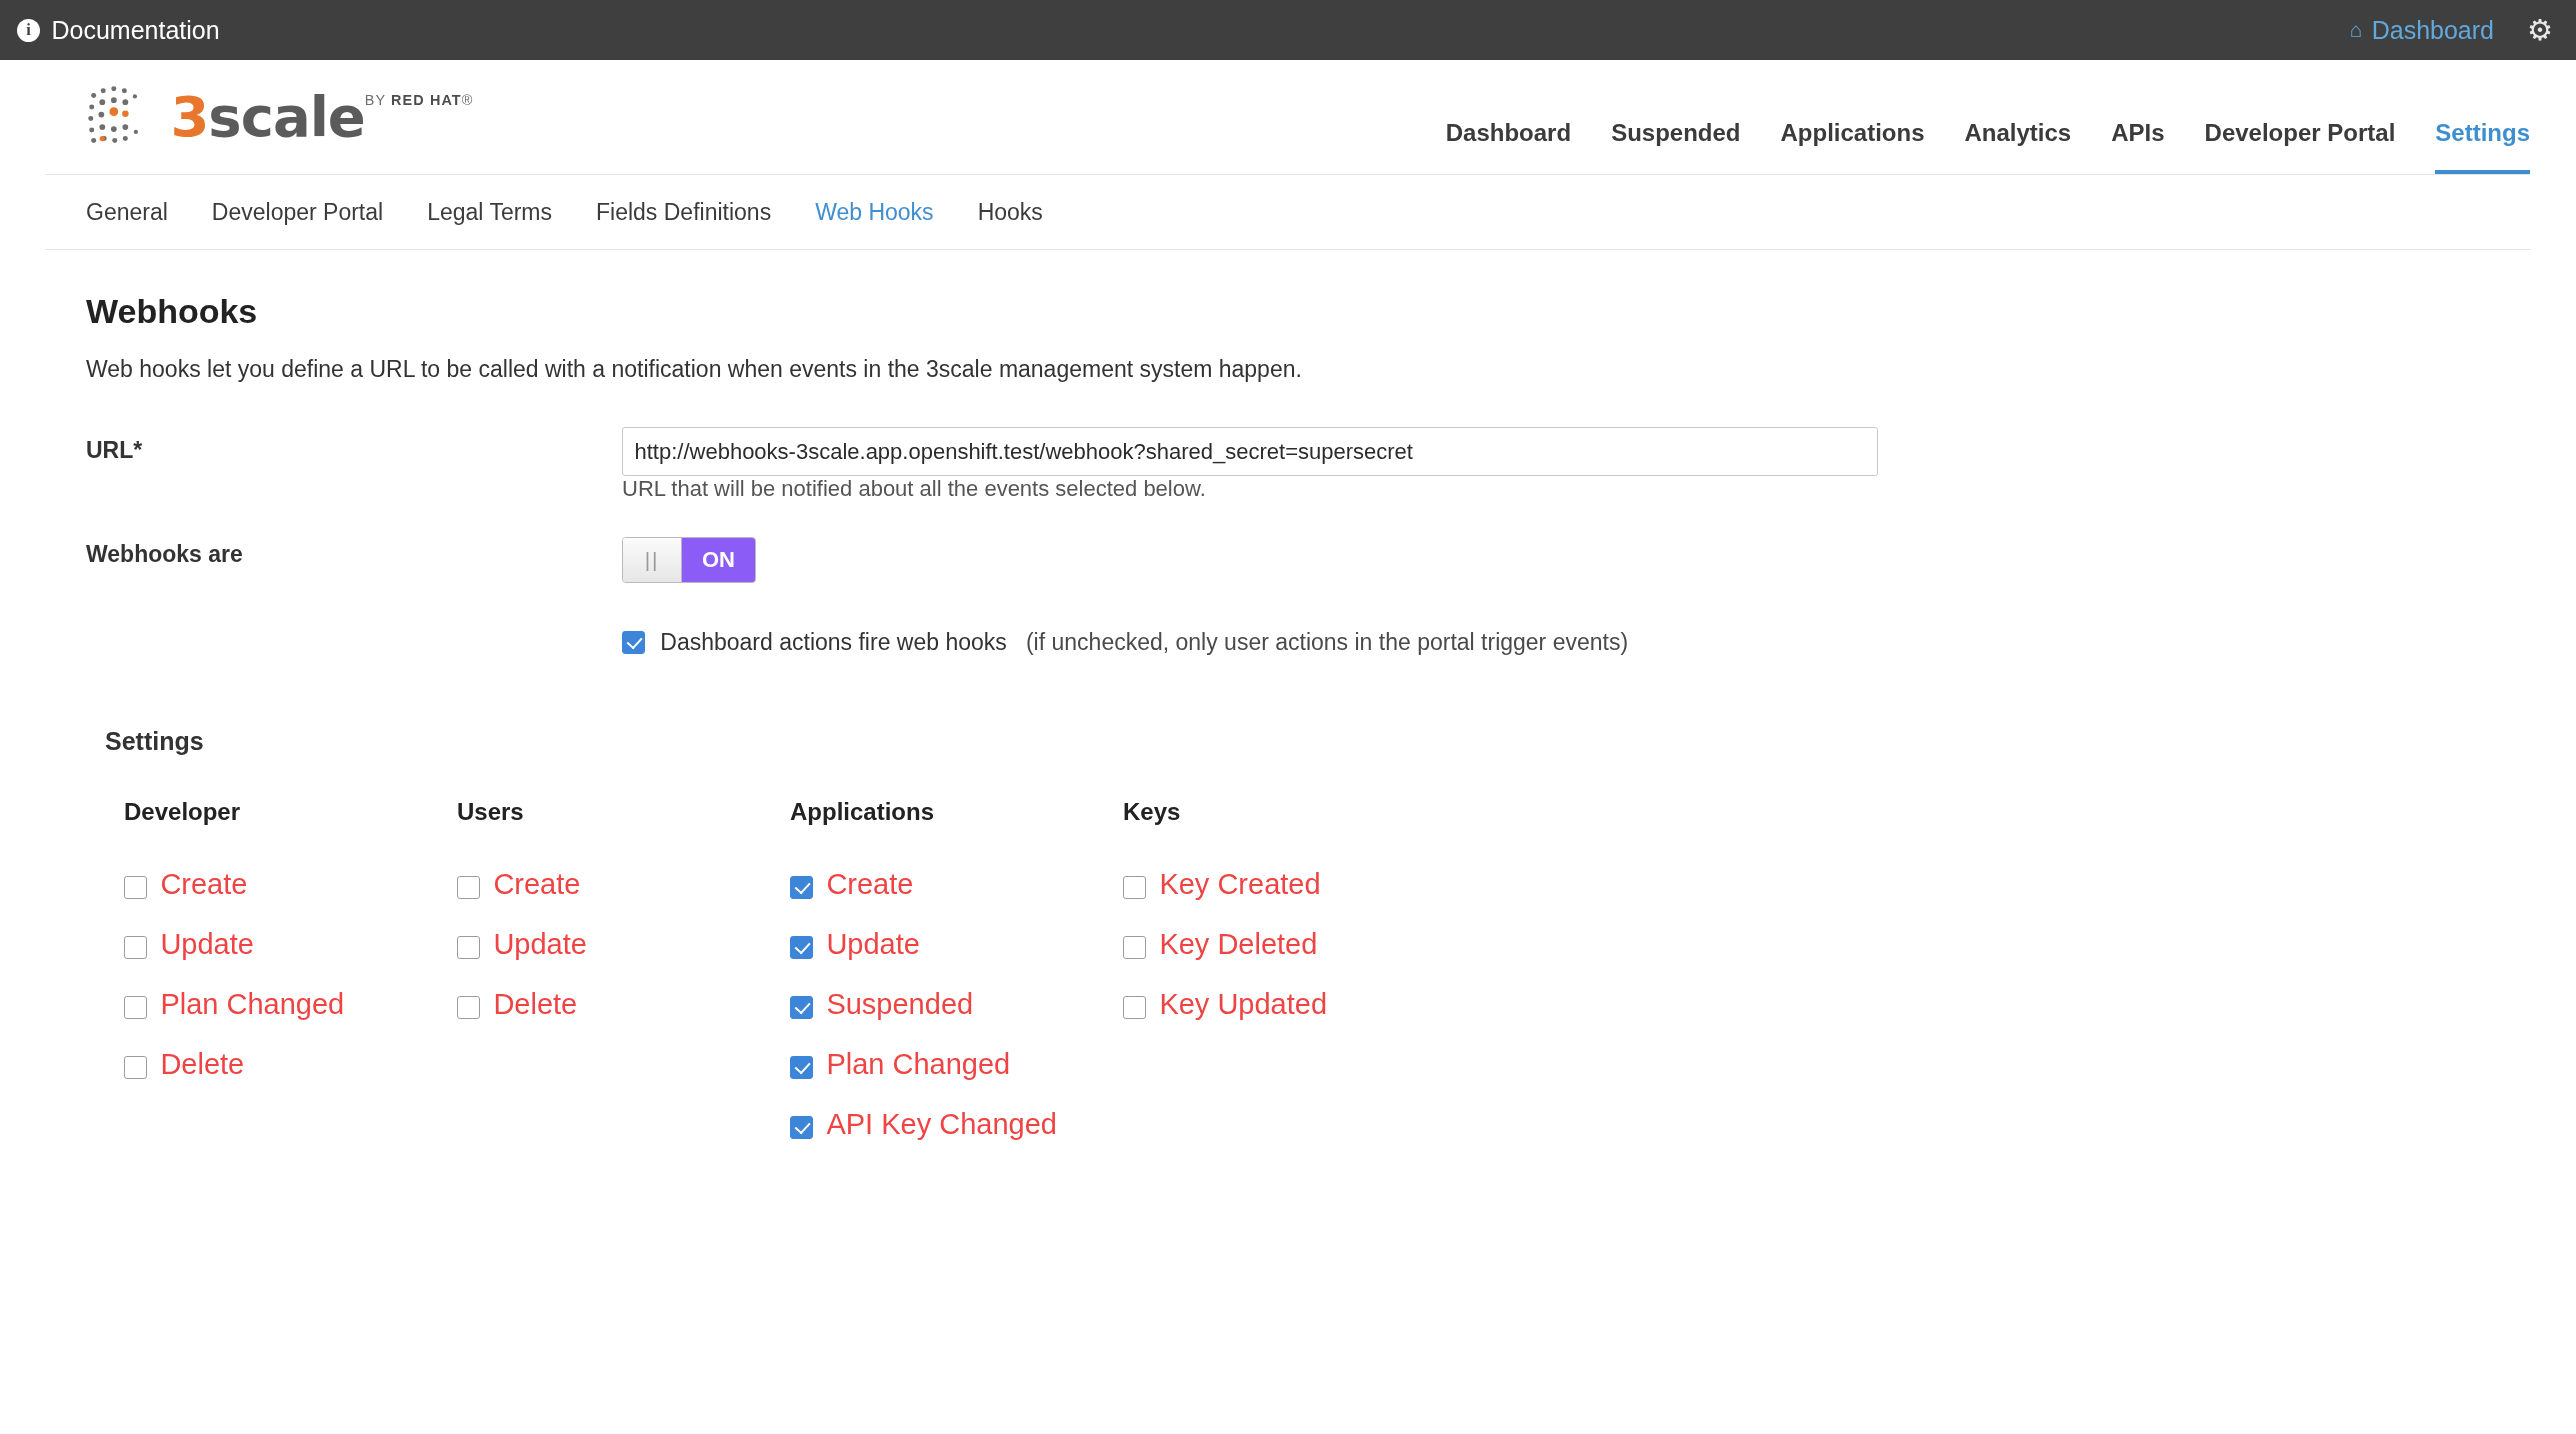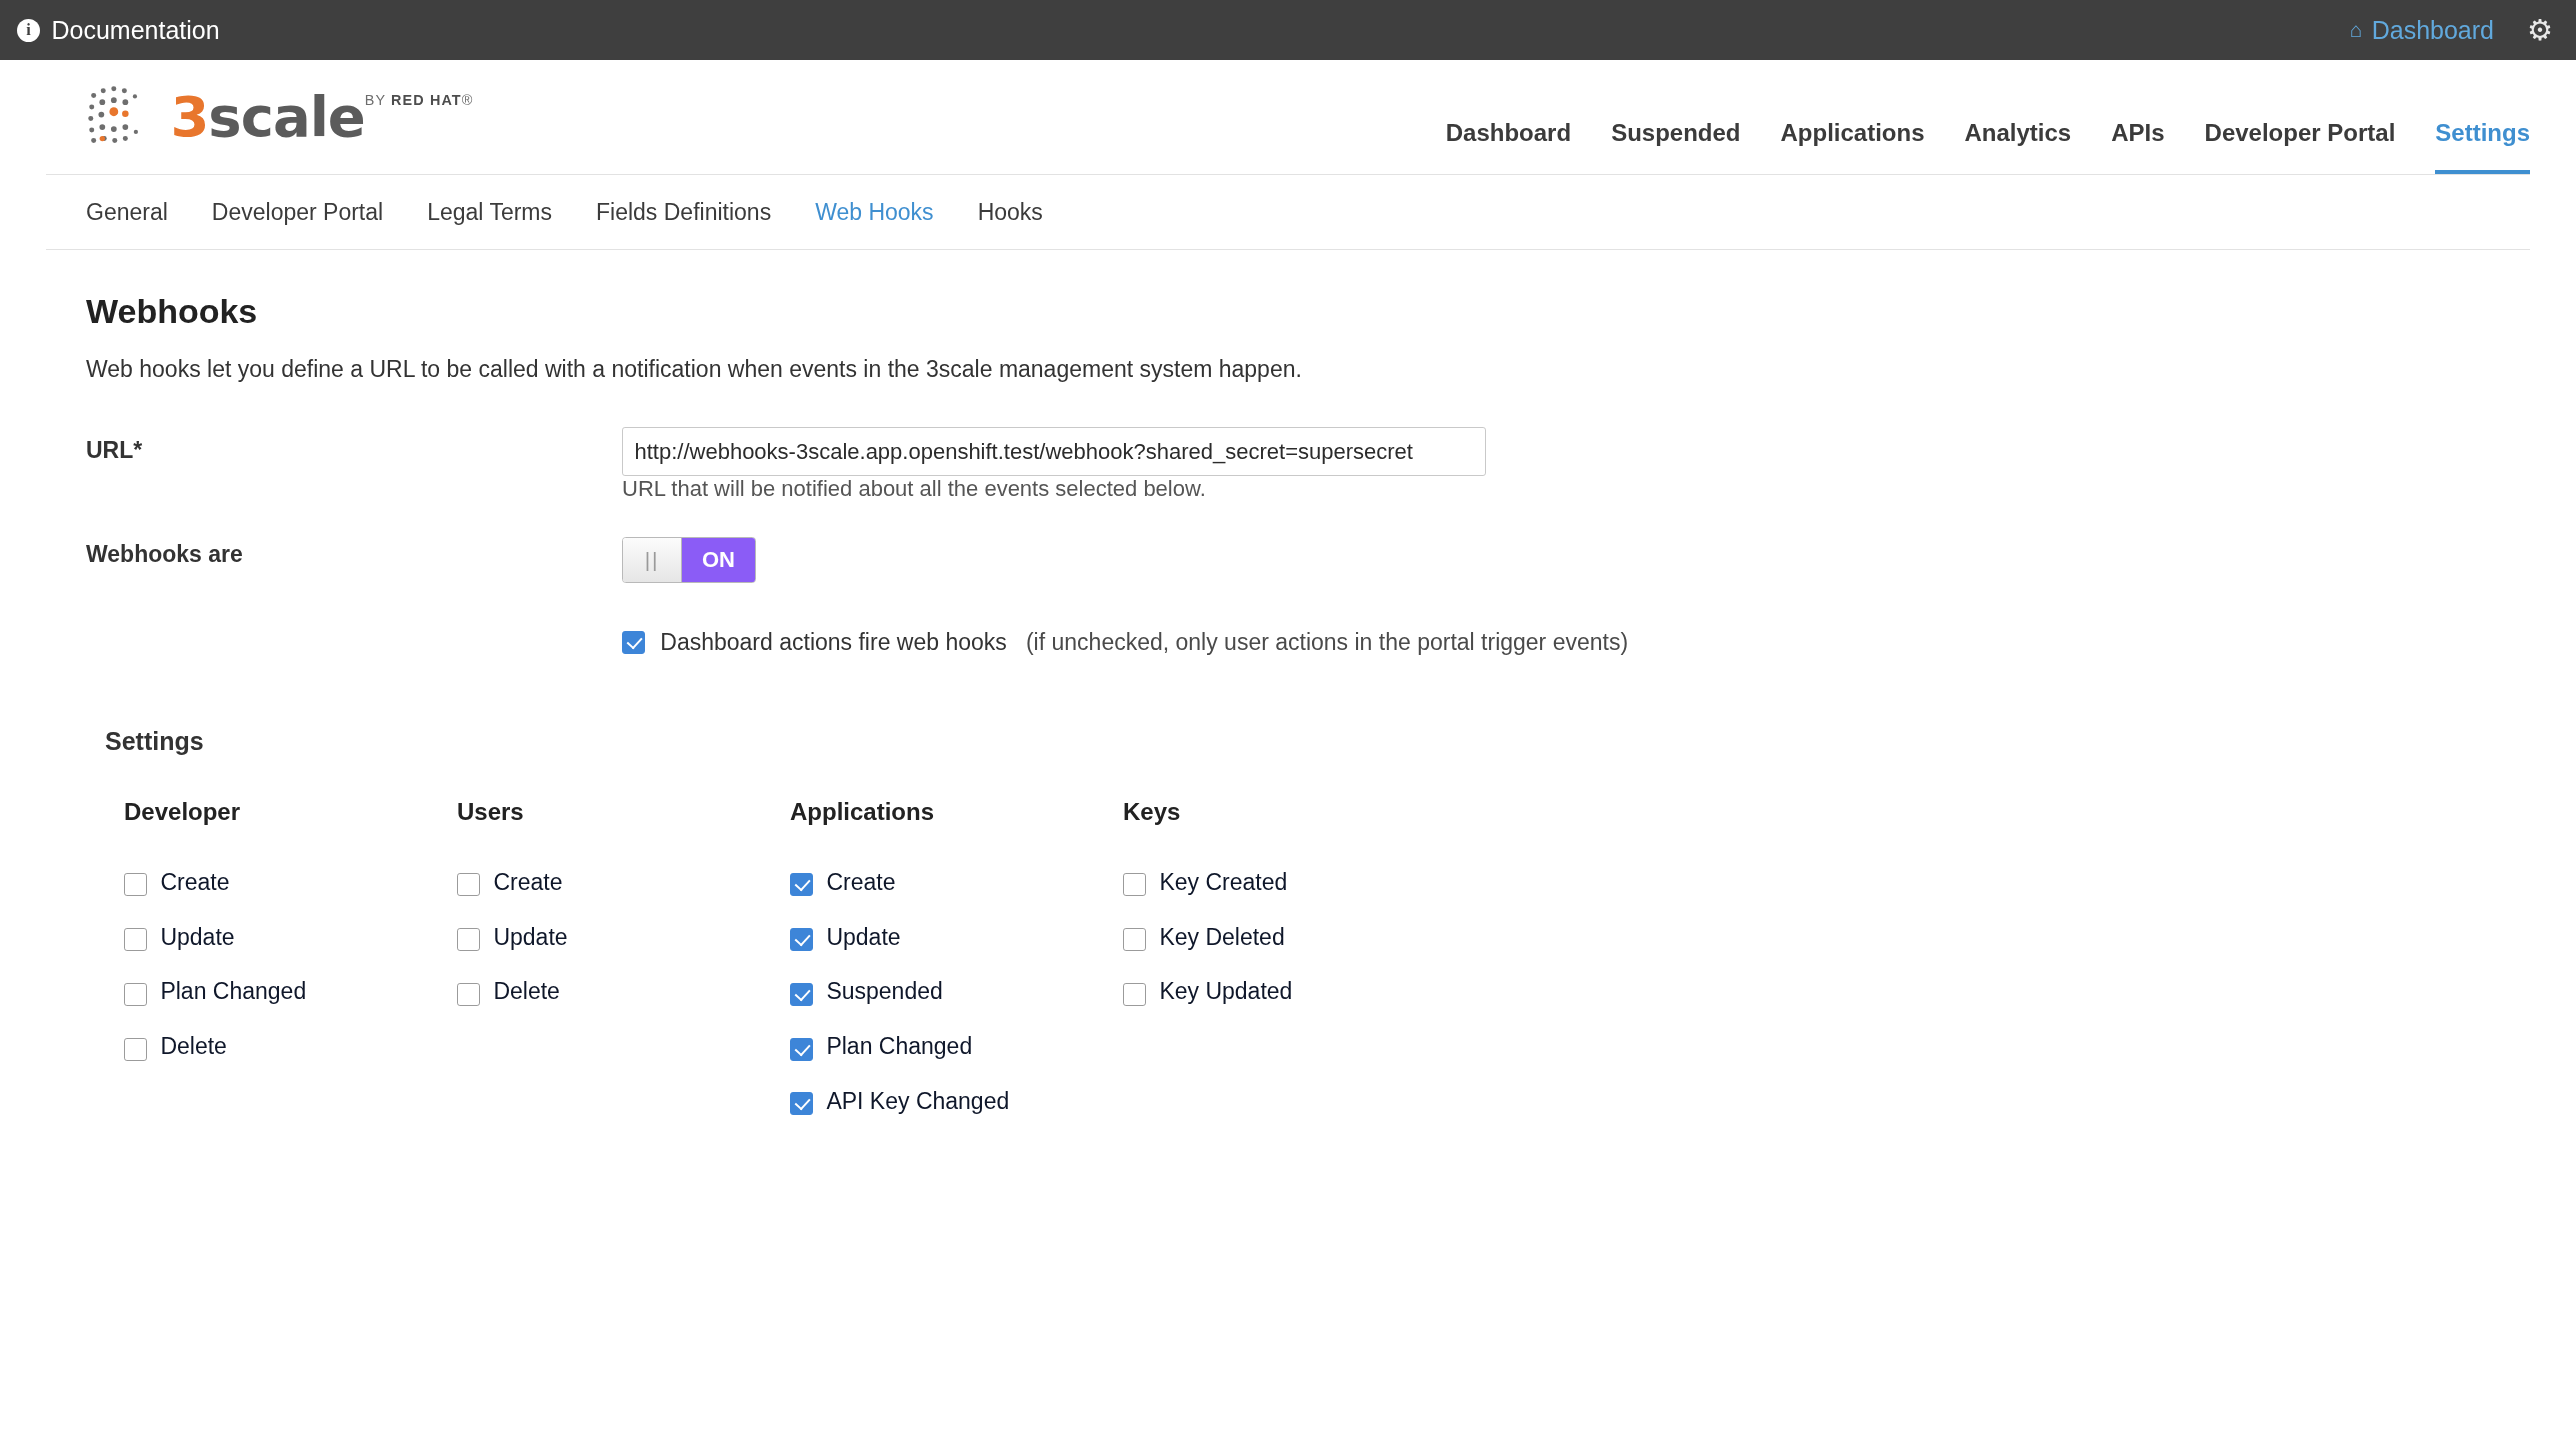--- a/index.html
+++ b/index.html
@@ -156,21 +156,21 @@
   .form-label {
     width: 536px;
     font-size: 23px;
     font-weight: bold;
     color: #333;
     padding-top: 9.6px;
     flex-shrink: 0;
   }
   .form-field { flex: 1; }
   input.url-input {
-    width: 864px;
+    width: 1256px;
     height: 49px;
     border: 1px solid #c9c9c9;
     border-radius: 2.9px;
     font-size: 22px;
     padding: 3.8px 11.5px;
     color: #2b2b2b;
     font-family: "Liberation Sans", sans-serif;
     background: #fff;
   }
   .field-help {
@@ -264,21 +264,21 @@
     font-weight: bold;
     color: #222;
     margin-bottom: 42px;
   }
   .opt {
     display: flex;
     align-items: center;
     gap: 13.4px;
     margin-bottom: 27px;
   }
-  .opt .lbl { font-size: 23px; color: #0f172a; }
+  .opt .lbl { font-size: 29px; color: #ef4444; }
 </style>
 </head>
 <body>
 
 <div class="topbar">
   <div class="topbar-left">
     <span class="info-icon">i</span>
     <span>Documentation</span>
   </div>
   <div class="topbar-right">

